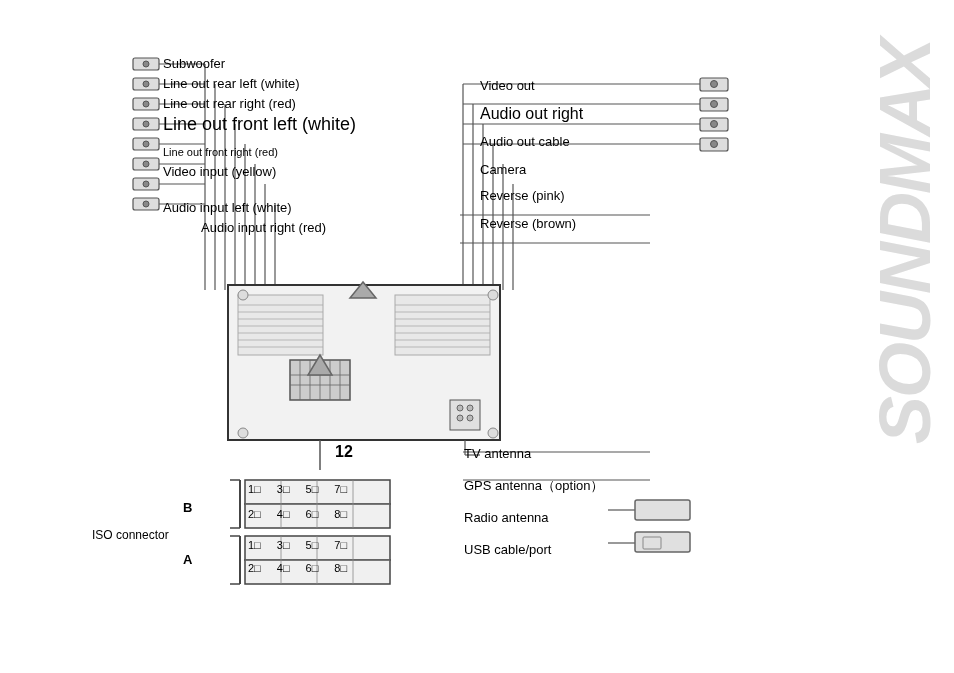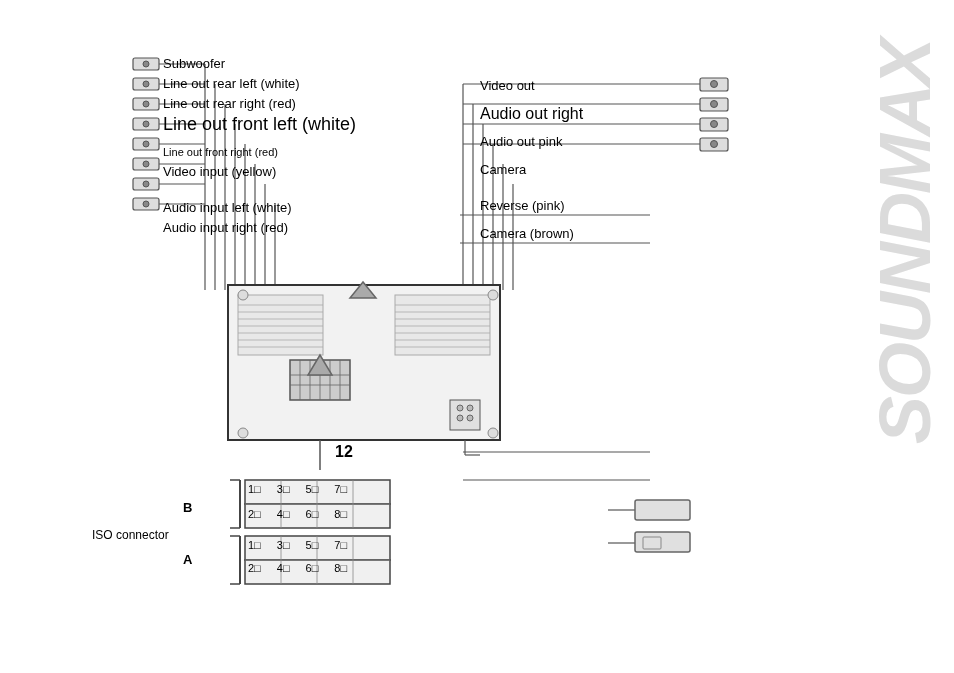--- a/index.html
+++ b/index.html
@@ -244,32 +244,38 @@
   </svg>
 
   <div style="position:absolute; left:163px; top:55px;">
     <div style="height:18px; line-height:18px; font-size:13px; margin-bottom:2px;">Subwoofer</div>
     <div style="height:18px; line-height:18px; font-size:13px; margin-bottom:2px;">Line out rear left (white)</div>
     <div style="height:18px; line-height:18px; font-size:13px; margin-bottom:2px;">Line out rear right (red)</div>
     <div style="height:18px; line-height:18px; font-size:18px; margin-bottom:10px;">Line out front left (white)</div>
     <div style="height:18px; line-height:18px; font-size:11px; margin-bottom:2px;">Line out front right (red)</div>
     <div style="height:18px; line-height:18px; font-size:13px; margin-bottom:18px;">Video input (yellow)</div>
     <div style="height:18px; line-height:18px; font-size:13px; margin-bottom:2px;">Audio input left (white)</div>
-    <div style="height:18px; line-height:18px; font-size:13px;">Audio input right (red)</div>
+    <div style="height:18px; line-height:18px; font-size:13px;margin-left:38px;">Audio input right (red)</div>
   </div>
 
   <div style="position:absolute; left:480px; top:77px;">
     <div style="height:18px; line-height:18px; font-size:13px; margin-bottom:10px;">Video out</div>
     <div style="height:18px; line-height:18px; font-size:16px; margin-bottom:10px;">Audio out right</div>
-    <div style="height:18px; line-height:18px; font-size:13px; margin-bottom:10px;">Audio out pink</div>
-    <div style="height:18px; line-height:18px; font-size:13px; margin-bottom:18px;">Camera</div>
+    <div style="height:18px; line-height:18px; font-size:13px; margin-bottom:10px;">Audio out cable</div>
+    <div style="height:18px; line-height:18px; font-size:13px; margin-bottom:8px;">Camera</div>
     <div style="height:18px; line-height:18px; font-size:13px; margin-bottom:10px;">Reverse (pink)</div>
-    <div style="height:18px; line-height:18px; font-size:13px;">Camera (brown)</div>
-  </div>
-
+    <div style="height:18px; line-height:18px; font-size:13px;">Reverse (brown)</div>
+  </div>
+
+  <div style="position:absolute; left:464px; top:445px;">
+    <div style="height:18px; line-height:18px; font-size:13px; margin-bottom:14px;">TV antenna</div>
+    <div style="height:18px; line-height:18px; font-size:13px; margin-bottom:14px;">GPS antenna（option）</div>
+    <div style="height:18px; line-height:18px; font-size:13px; margin-bottom:14px;">Radio antenna</div>
+    <div style="height:18px; line-height:18px; font-size:13px;">USB cable/port</div>
+  </div>
 
   <div style="position:absolute; left:335px; top:443px; font-size:16px; font-weight:bold;">12</div>
 
   <div style="position:absolute; left:92px; top:528px; font-size:12px;">ISO connector</div>
 
   <div style="position:absolute; left:183px; top:500px; font-size:13px; font-weight:bold;">B</div>
 
   <div style="position:absolute; left:183px; top:552px; font-size:13px; font-weight:bold;">A</div>
 
   <div style="position:absolute; left:248px; top:483px; display:flex; gap:16px; font-size:11px;">

